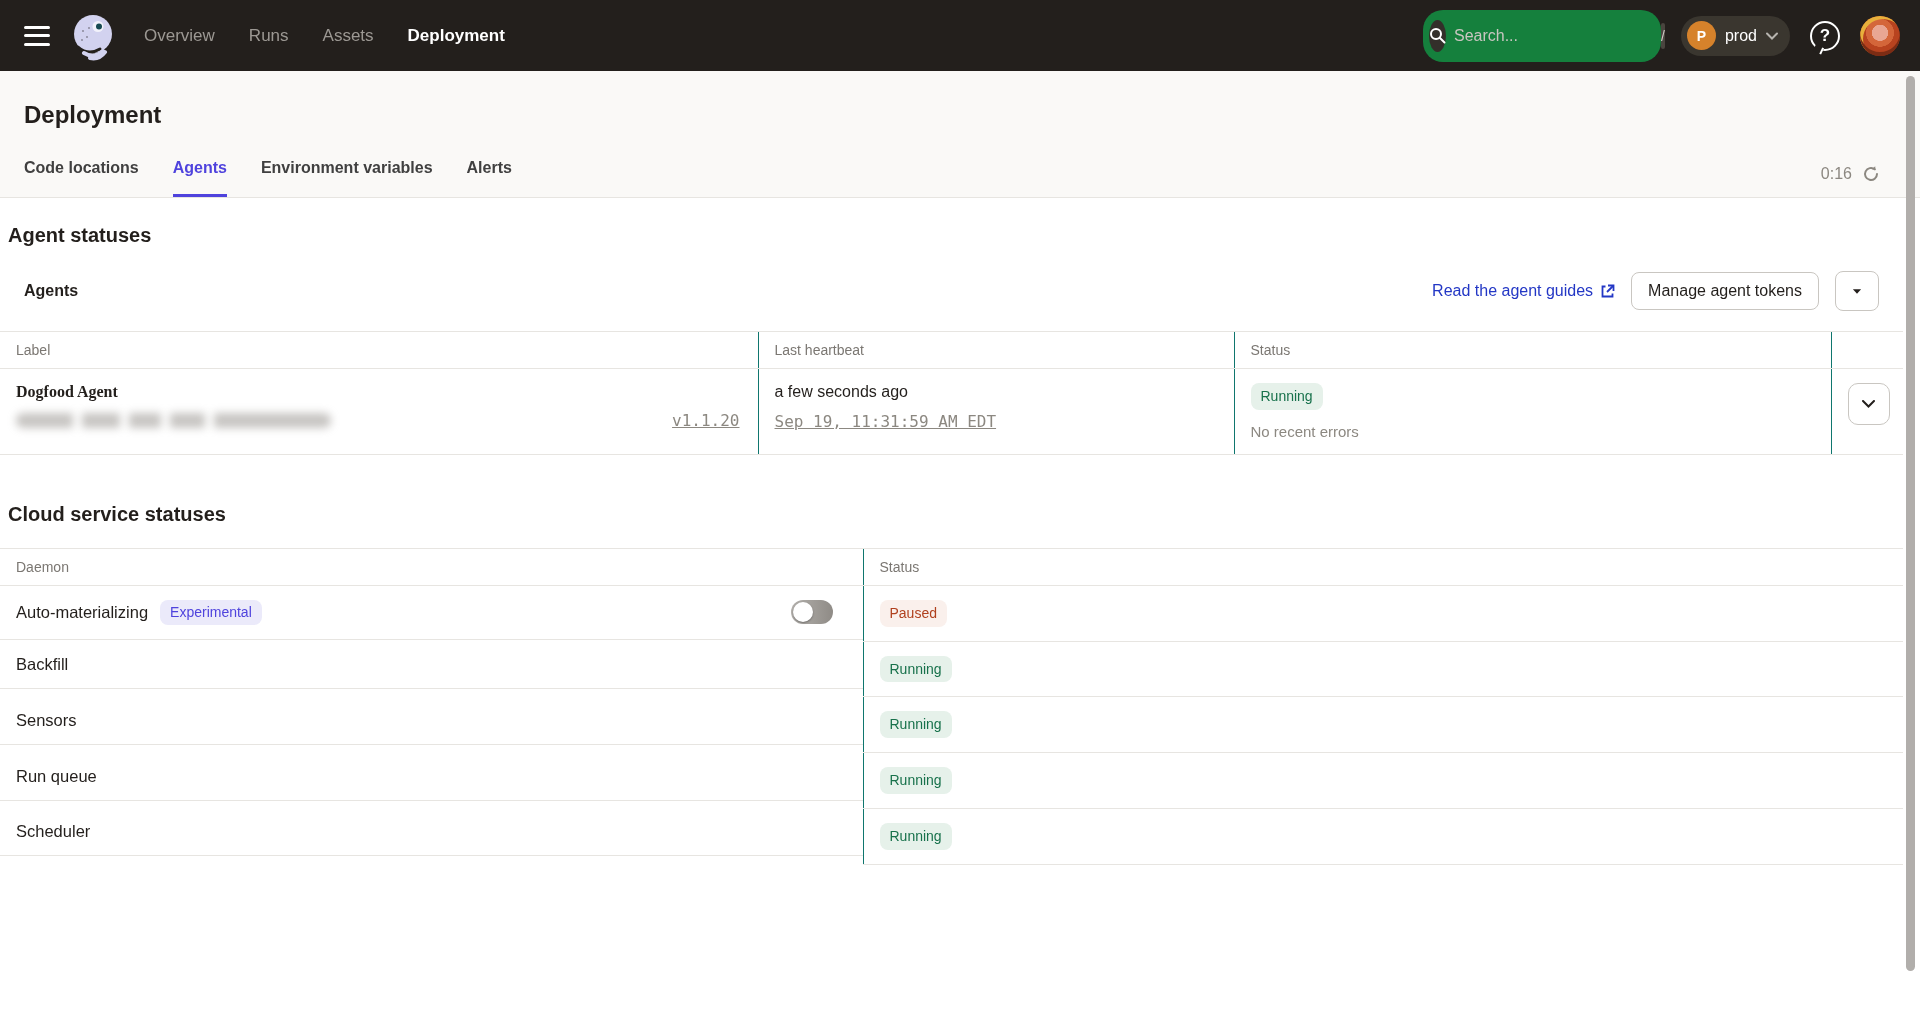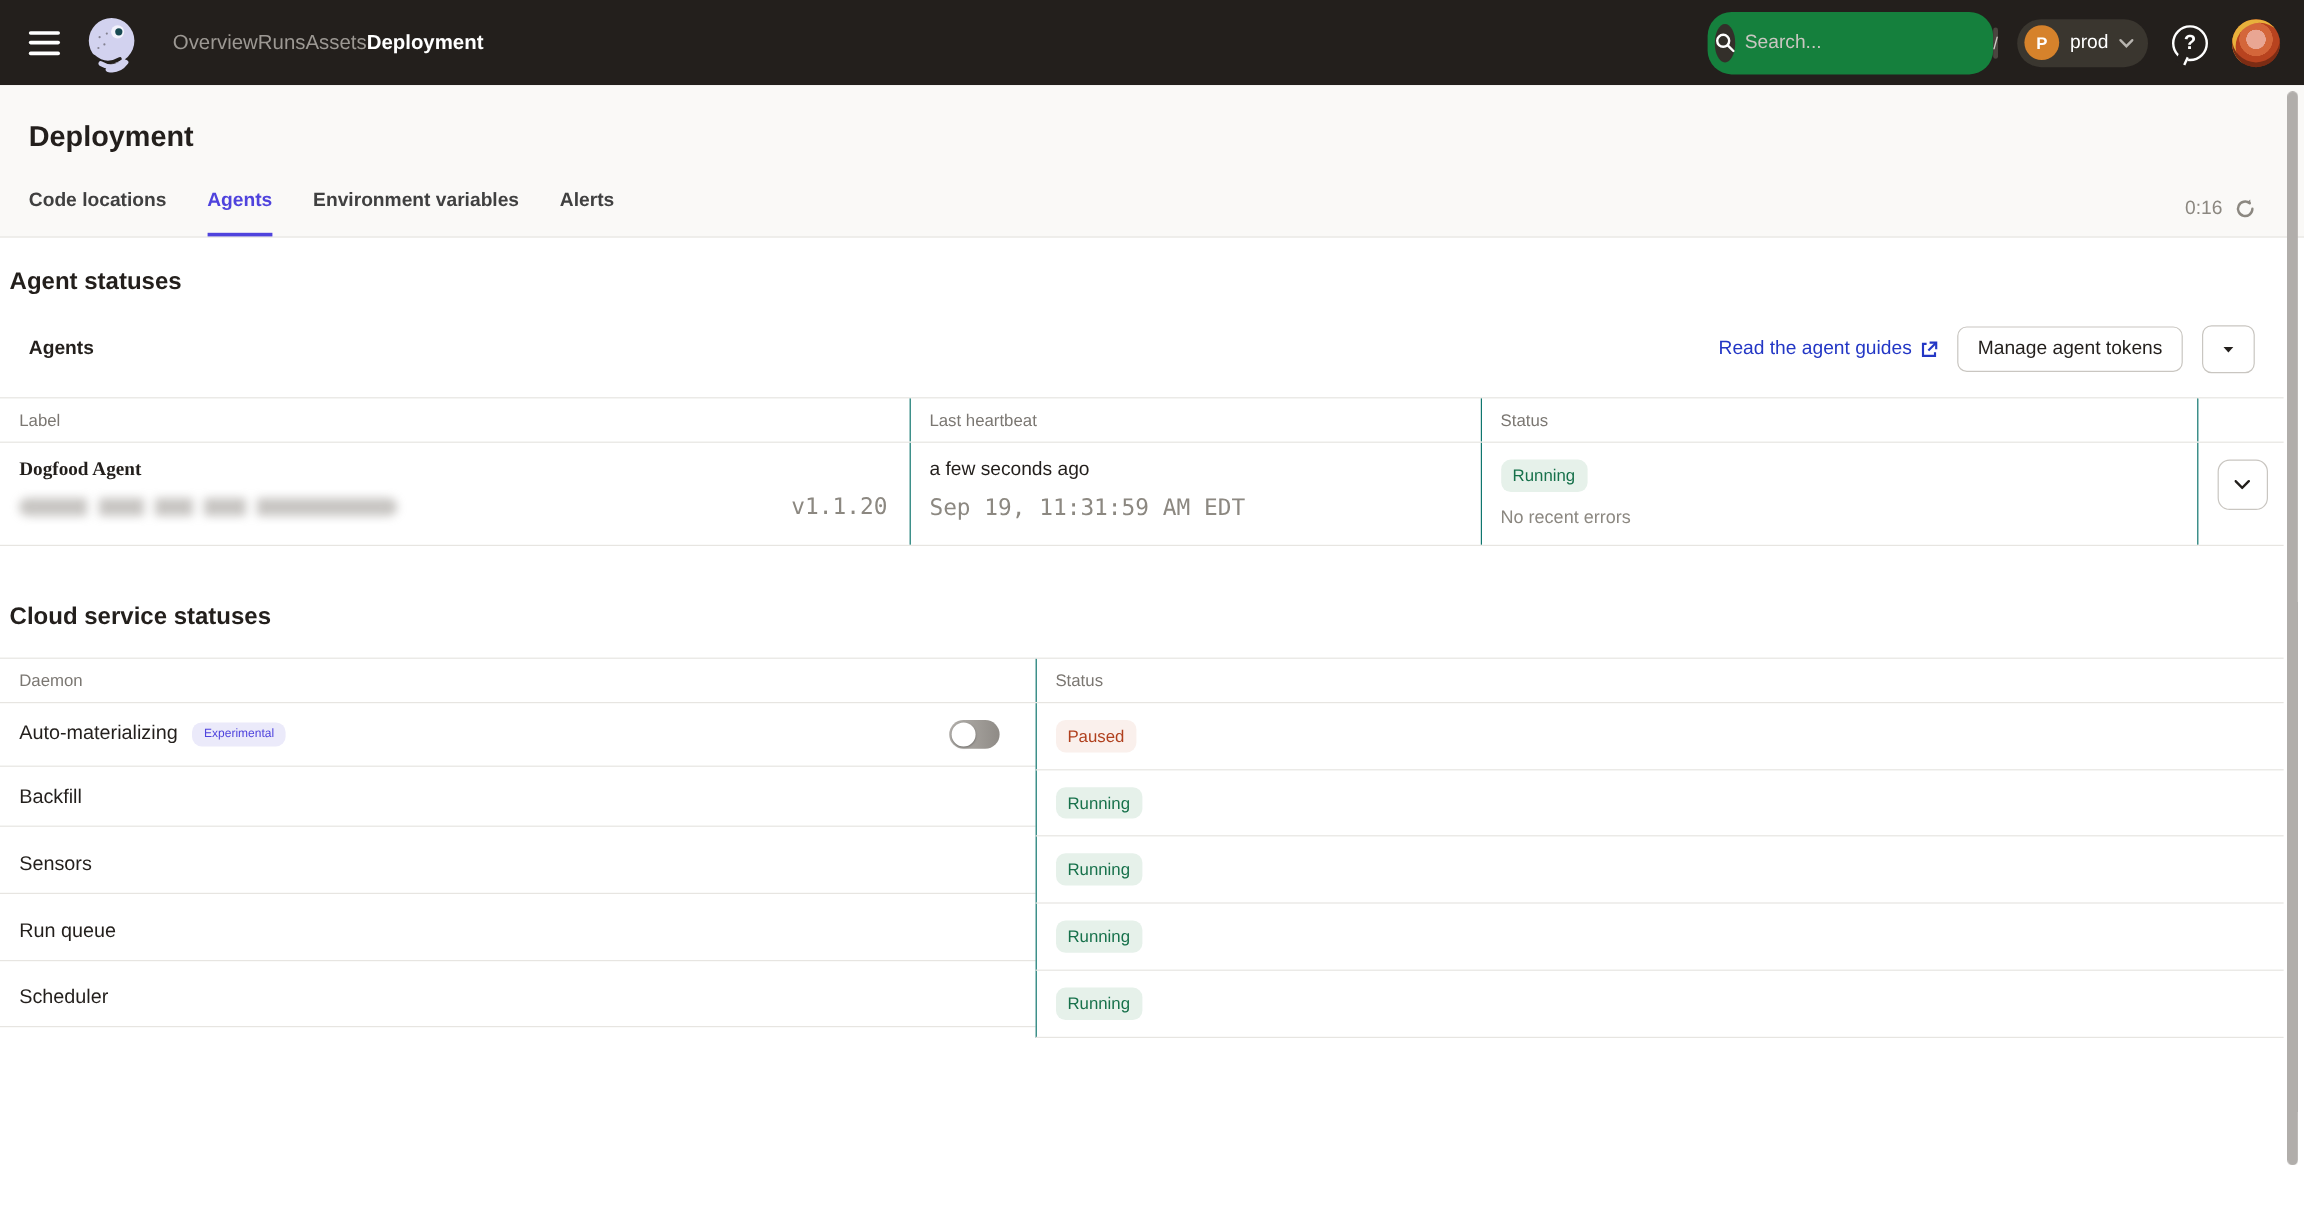--- a/index.html
+++ b/index.html
@@ -4,21 +4,21 @@
 <style>
   * { margin:0; padding:0; box-sizing:border-box; }
   html,body { width:1920px; height:1016px; overflow:hidden; background:#fff;
     font-family:"Liberation Sans", sans-serif; color:#231f1c; }
 
   
   .topbar { height:71px; background:#231f1c; display:flex; align-items:center; padding:0 20px 0 24px; }
   .hamburger { width:26px; height:20px; display:flex; flex-direction:column; justify-content:space-between; cursor:pointer; margin-right:18px; }
   .hamburger span { display:block; height:3px; background:#fff; border-radius:2px; }
   .logo { width:50px; height:50px; margin-right:26px; flex:0 0 auto; }
-  .nav { display:flex; align-items:center;text-align:right; }
+  .nav { display:flex; gap:34px; align-items:center;text-align:right; }
   .nav a { text-decoration:none; font-size:17px; color:#9c9893; font-weight:500; }
   .nav a.active { color:#ffffff; font-weight:700; }
   .topbar-right { margin-left:auto; display:flex; align-items:center; gap:20px; }
   .searchbox { width:238px; height:52px; background:#15803d; border-radius:20px; display:flex; align-items:center; padding:0 8px 0 6px; }
   .search-iconwrap { width:32px; height:32px; border-radius:50%; background:#332f2a; display:flex; align-items:center; justify-content:center; }
   .searchbox input { background:transparent; border:none; outline:none; color:#e8e6e2; font-size:16px; flex:1; margin-left:8px; font-family:"Liberation Sans",sans-serif; }
   .searchbox input::placeholder { color:#c9c6c1; }
   .slash-key { width:26px; height:26px; border-radius:6px; background:#4a453f; color:#cfccc7; font-size:14px; display:flex; align-items:center; justify-content:center; }
   .org-pill { height:40px; background:#3a362f; border-radius:20px; display:flex; align-items:center; gap:9px; padding:0 12px 0 6px; cursor:pointer; }
   .org-avatar { width:29px; height:29px; border-radius:50%; background:#d6822b; color:#fff; font-size:14px; font-weight:700; display:flex; align-items:center; justify-content:center; }
@@ -50,28 +50,28 @@
 
   table.grid { width:100%; border-collapse:collapse; table-layout:fixed; }
   .grid th { font-size:14px; font-weight:400; color:#7b7772; text-align:left; padding:10px 16px; border-top:1px solid #e7e5e1; border-bottom:1px solid #e7e5e1; }
   .grid td { vertical-align:top; padding:14px 16px; border-bottom:1px solid #e7e5e1; font-size:16px; }
   .grid .vline { border-left:1px solid #0f766e; }
 
   .agent-name { font-weight:700; font-size:16px; color:#231f1c;font-family:Liberation Serif, serif; }
   .agent-idline { display:flex; align-items:center; margin-top:10px; }
   .redacted { height:15px; width:315px; border-radius:7px; filter:blur(4px); opacity:.55;
     background:linear-gradient(90deg,#9a9691 0 18%,transparent 18% 21%,#9a9691 21% 33%,transparent 33% 36%,#9a9691 36% 46%,transparent 46% 49%,#9a9691 49% 60%,transparent 60% 63%,#9a9691 63% 100%); }
-  .mono { font-family:"DejaVu Sans Mono", monospace; font-size:19px; color:#8c8881; }
+  .mono { font-family:"DejaVu Sans Mono", monospace; font-size:16px; color:#8c8881;text-decoration:underline; }
   .version { margin-left:auto; padding-right:2px; }
   .heartbeat-rel { font-size:16px; color:#231f1c; }
   .heartbeat-time { margin-top:11px; }
   .badge { display:inline-block; font-size:14px; border-radius:8px; padding:5px 10px; line-height:1.2; }
   .badge-green { background:#e6f1ea; color:#17714b; }
   .badge-red { background:#faf0ec; color:#b0401e; }
-  .badge-lavender { background:#ebeafa; color:#4f43dd; font-size:10px; padding:4px 10px; }
+  .badge-lavender { background:#ebeafa; color:#4f43dd; font-size:14px; padding:4px 10px; }
   .status-note { color:#8c8881; font-size:15px; margin-top:13px; }
   .rowbtn { width:42px; height:42px; border:1px solid #c9c6c1; border-radius:10px; background:#fff; display:flex; align-items:center; justify-content:center; cursor:pointer; }
 
   .cloud-heading { padding-top:48px; padding-bottom:22px; }
   .daemon-cell { display:flex; align-items:center; gap:12px; padding:18px 16px; }
   .daemon-label { font-size:16.5px; color:#231f1c; }
   .toggle { width:42px; height:24px; border-radius:12px; background:linear-gradient(90deg,#b4b1ad,#8f8b86); position:relative; margin-left:auto; margin-right:14px; cursor:pointer; flex:0 0 auto; }
   .toggle .knob { position:absolute; left:2px; top:2px; width:20px; height:20px; border-radius:50%; background:#fff; box-shadow:0 1px 2px rgba(0,0,0,.35); }
 
   .scrollbar-thumb { position:fixed; top:76px; right:5px; width:9px; height:895px; border-radius:5px; background:#b1aeab; }

